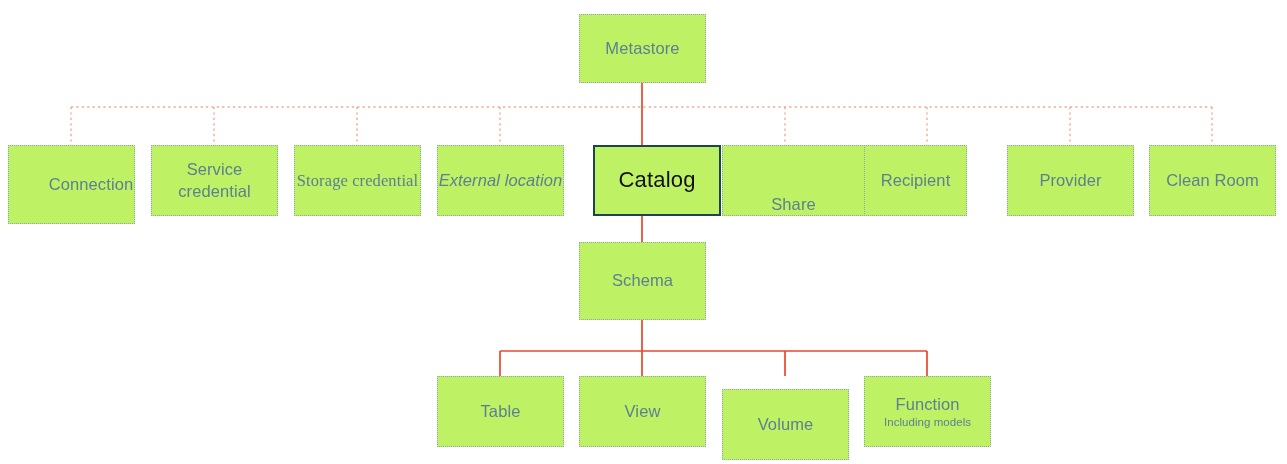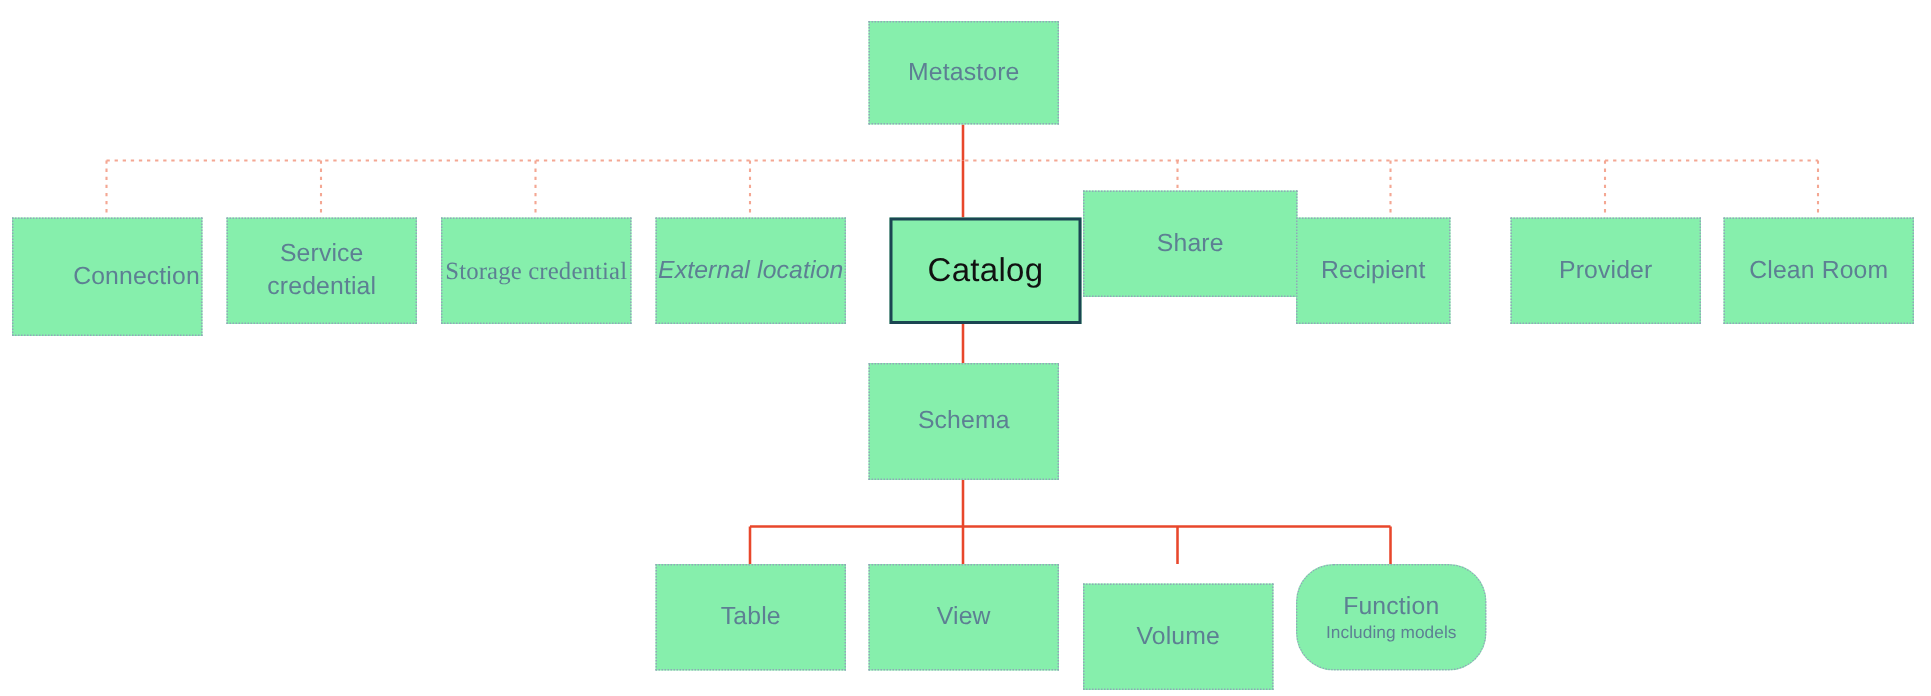--- a/index.html
+++ b/index.html
@@ -22,21 +22,21 @@
     position: absolute;
     left: 0;
     top: 0;
     width: 1287px;
     height: 464px;
     pointer-events: none;
   }
   .node {
     position: absolute;
     box-sizing: border-box;
-    background: #86efac;
+    background: #bef264;
     border: 1px dotted #8fa8b8;
     display: flex;
     flex-direction: column;
     align-items: center;
     justify-content: center;
     text-align: center;
     color: #5d7f93;
     font-size: 16.5px;
     line-height: 1.28;
     letter-spacing: 0.1px;
@@ -91,21 +91,21 @@
       </div>
       <div class="node" style="left: 294px; top: 145px; width: 127px; height: 71px; font-family: Liberation Serif, serif;">
         <span class="label">Storage credential</span>
       </div>
       <div class="node" style="left: 437px; top: 145px; width: 127px; height: 71px; font-style: italic;">
         <span class="label">External location</span>
       </div>
       <div class="node highlight" style="left: 593px; top: 145px; width: 128px; height: 71px;">
         <span class="label">Catalog</span>
       </div>
-      <div class="node" style="left: 722px; top: 127px; width: 143px; height: 71px;">
+      <div class="node" style="left: 722px; top: 145px; width: 143px; height: 71px; justify-content: flex-end;">
         <span class="label">Share</span>
       </div>
       <div class="node" style="left: 864px; top: 145px; width: 103px; height: 71px;">
         <span class="label">Recipient</span>
       </div>
       <div class="node" style="left: 1007px; top: 145px; width: 127px; height: 71px;">
         <span class="label">Provider</span>
       </div>
       <div class="node" style="left: 1149px; top: 145px; width: 127px; height: 71px;">
         <span class="label">Clean Room</span>
@@ -115,18 +115,18 @@
       </div>
       <div class="node" style="left: 437px; top: 376px; width: 127px; height: 71px;">
         <span class="label">Table</span>
       </div>
       <div class="node" style="left: 579px; top: 376px; width: 127px; height: 71px;">
         <span class="label">View</span>
       </div>
       <div class="node" style="left: 722px; top: 389px; width: 127px; height: 71px;">
         <span class="label">Volume</span>
       </div>
-      <div class="node" style="left: 864px; top: 376px; width: 127px; height: 71px; border-radius: 25px;">
+      <div class="node" style="left: 864px; top: 376px; width: 127px; height: 71px;">
         <span class="label">Function</span>
         <span class="sub">Including models</span>
       </div>
     </div>
 </div>
 
 </body></html>

